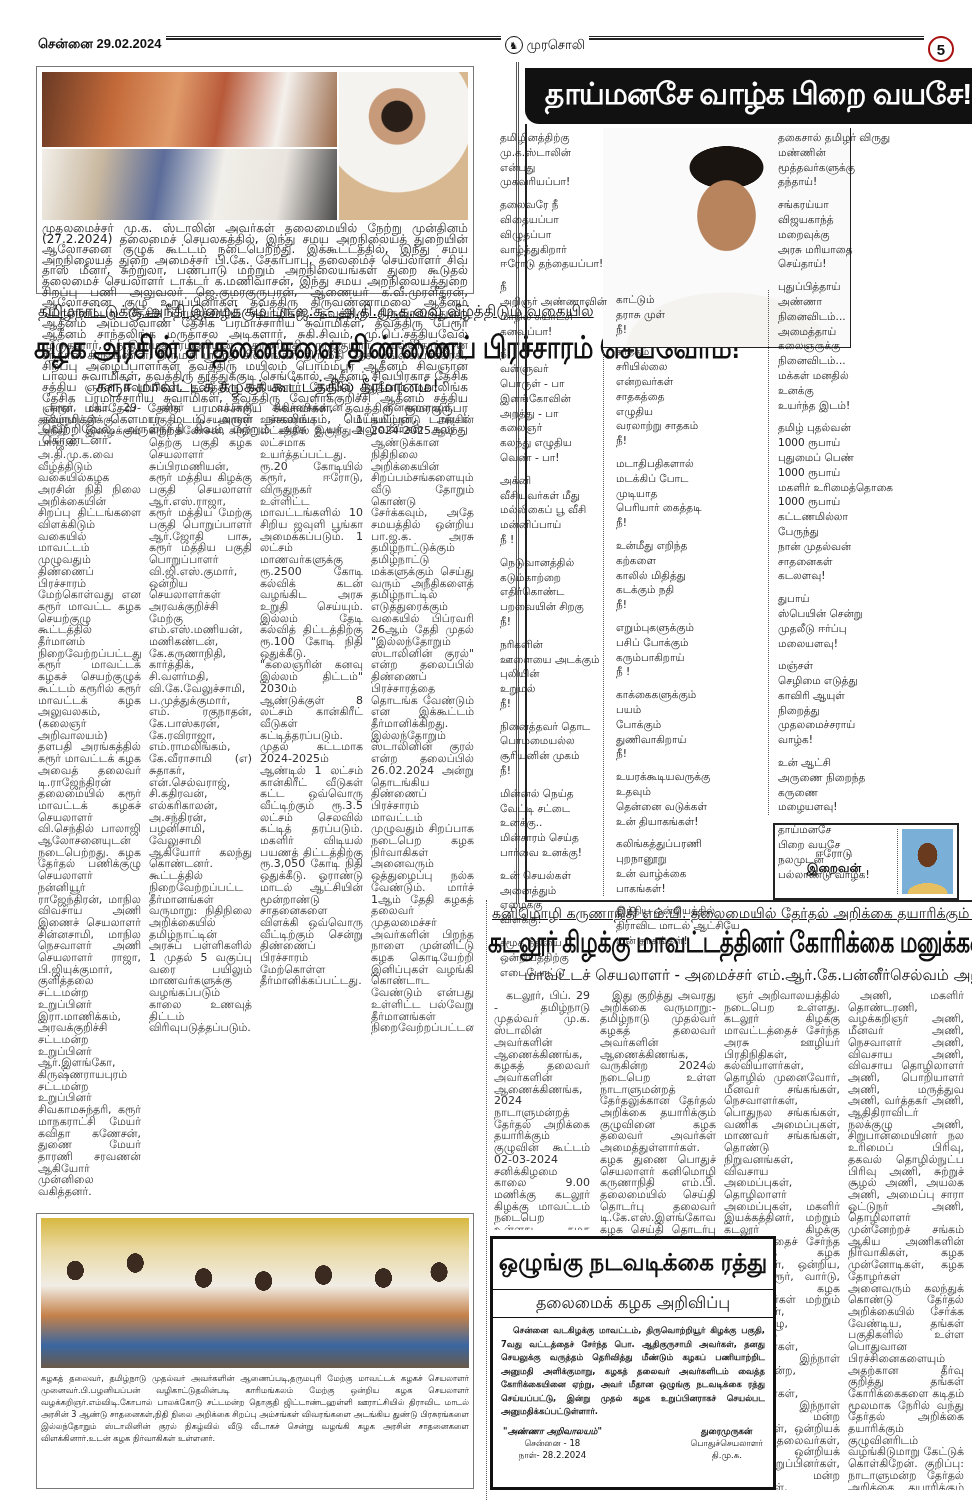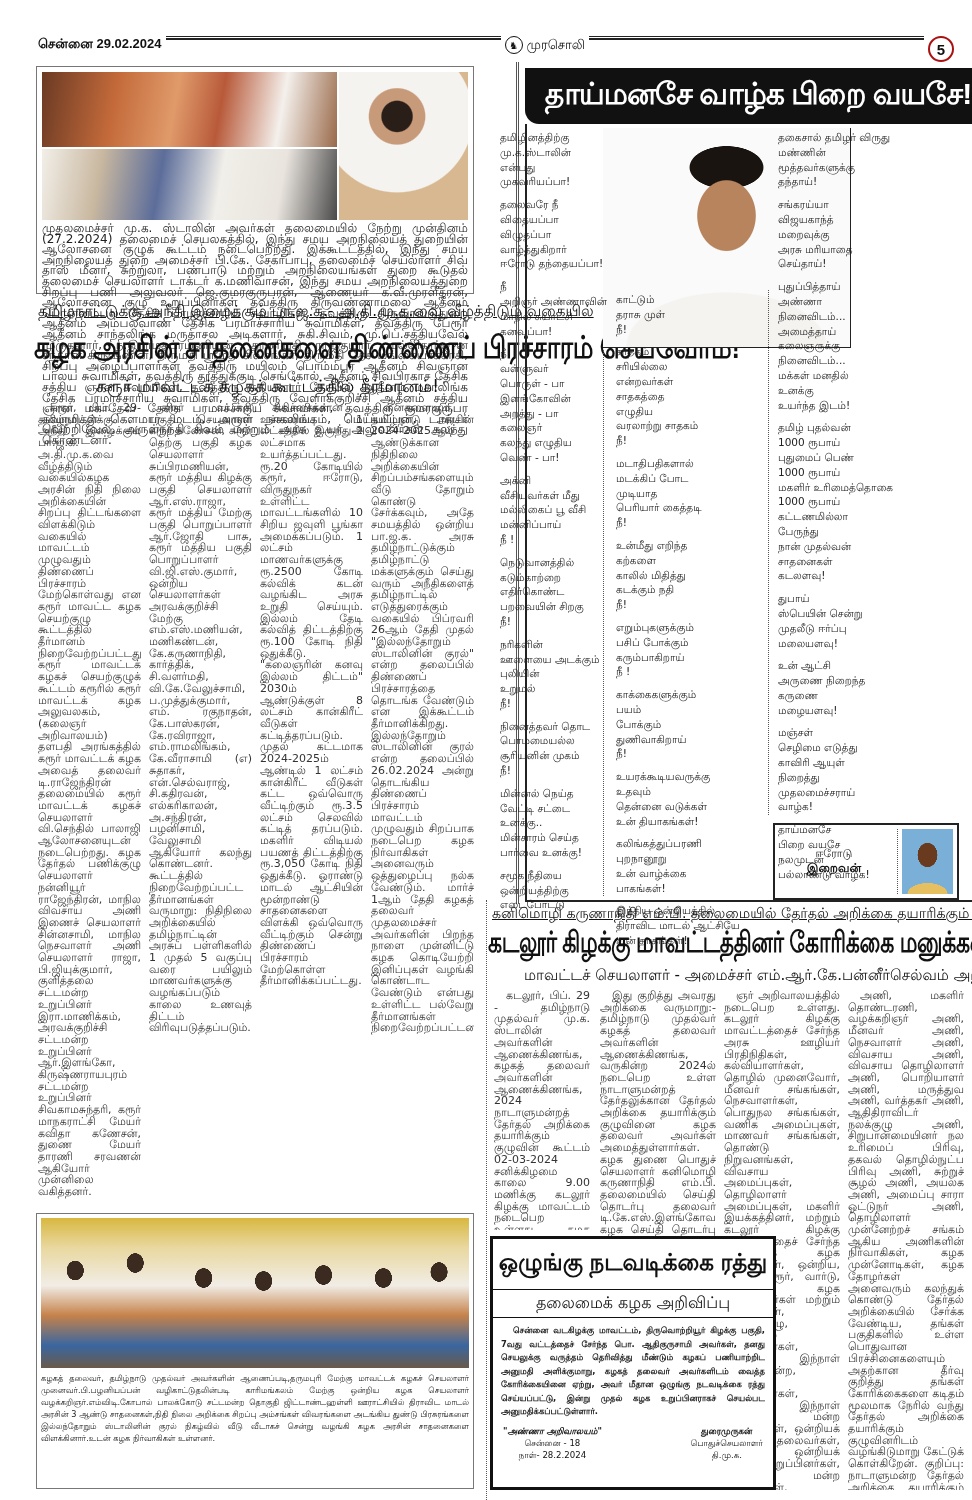--- a/index.html
+++ b/index.html
@@ -179,20 +179,26 @@
       <span class="ln">நீ!</span>
     </div>
     <div class="st">
       <span class="ln">மின்னல் நெய்த</span>
       <span class="ln">வேட்டி சட்டை</span>
       <span class="ln">உனக்கு..</span>
       <span class="ln">மின்சாரம் செய்த</span>
       <span class="ln">பார்வை உனக்கு!</span>
     </div>
     <div class="st">
+      <span class="ln">உன் செயல்கள்</span>
+      <span class="ln">அனைத்தும்</span>
+      <span class="ln">ஏழைக்கு</span>
+      <span class="ln">விளக்கு!</span>
+    </div>
+    <div class="st">
       <span class="ln">சமூக நீதியை</span>
       <span class="ln">ஒன்றியத்திற்கு</span>
       <span class="ln">எடைபோட்டு</span>
     </div>
   </div>
 <div class="abs poem" id="poem-col2" style="top:292px;left:616px;width:150px;">
     <div class="st">
       <span class="ln">காட்டும்</span>
       <span class="ln">தராசு முள்</span>
       <span class="ln">நீ!</span>
@@ -289,34 +295,34 @@
       <span class="ln">சாதனைகள்</span>
       <span class="ln">கடலளவு!</span>
     </div>
     <div class="st">
       <span class="ln">துபாய்</span>
       <span class="ln">ஸ்பெயின் சென்று</span>
       <span class="ln">முதலீடு ஈர்ப்பு</span>
       <span class="ln">மலையளவு!</span>
     </div>
     <div class="st">
-      <span class="ln">உன் ஆட்சி</span>
-      <span class="ln">அருணை நிறைந்த</span>
-      <span class="ln">கருணை</span>
-      <span class="ln">மழையளவு!</span>
-    </div>
-    <div class="st">
       <span class="ln">மஞ்சள்</span>
       <span class="ln">செழிமை எடுத்து</span>
       <span class="ln">காவிரி ஆயுள்</span>
       <span class="ln">நிறைத்து</span>
       <span class="ln">முதலமைச்சராய்</span>
       <span class="ln">வாழ்க!</span>
     </div>
     <div class="st">
+      <span class="ln">உன் ஆட்சி</span>
+      <span class="ln">அருணை நிறைந்த</span>
+      <span class="ln">கருணை</span>
+      <span class="ln">மழையளவு!</span>
+    </div>
+    <div class="st">
       <span class="ln">தாய்மனசே</span>
       <span class="ln">பிறை வயசே</span>
       <span class="ln">நலமுடன்</span>
       <span class="ln">பல்லாண்டு வாழ்க!</span>
     </div>
   </div>
 
 <div class="author-box">
   <div class="author-text">
     <span>ஈரோடு</span>

